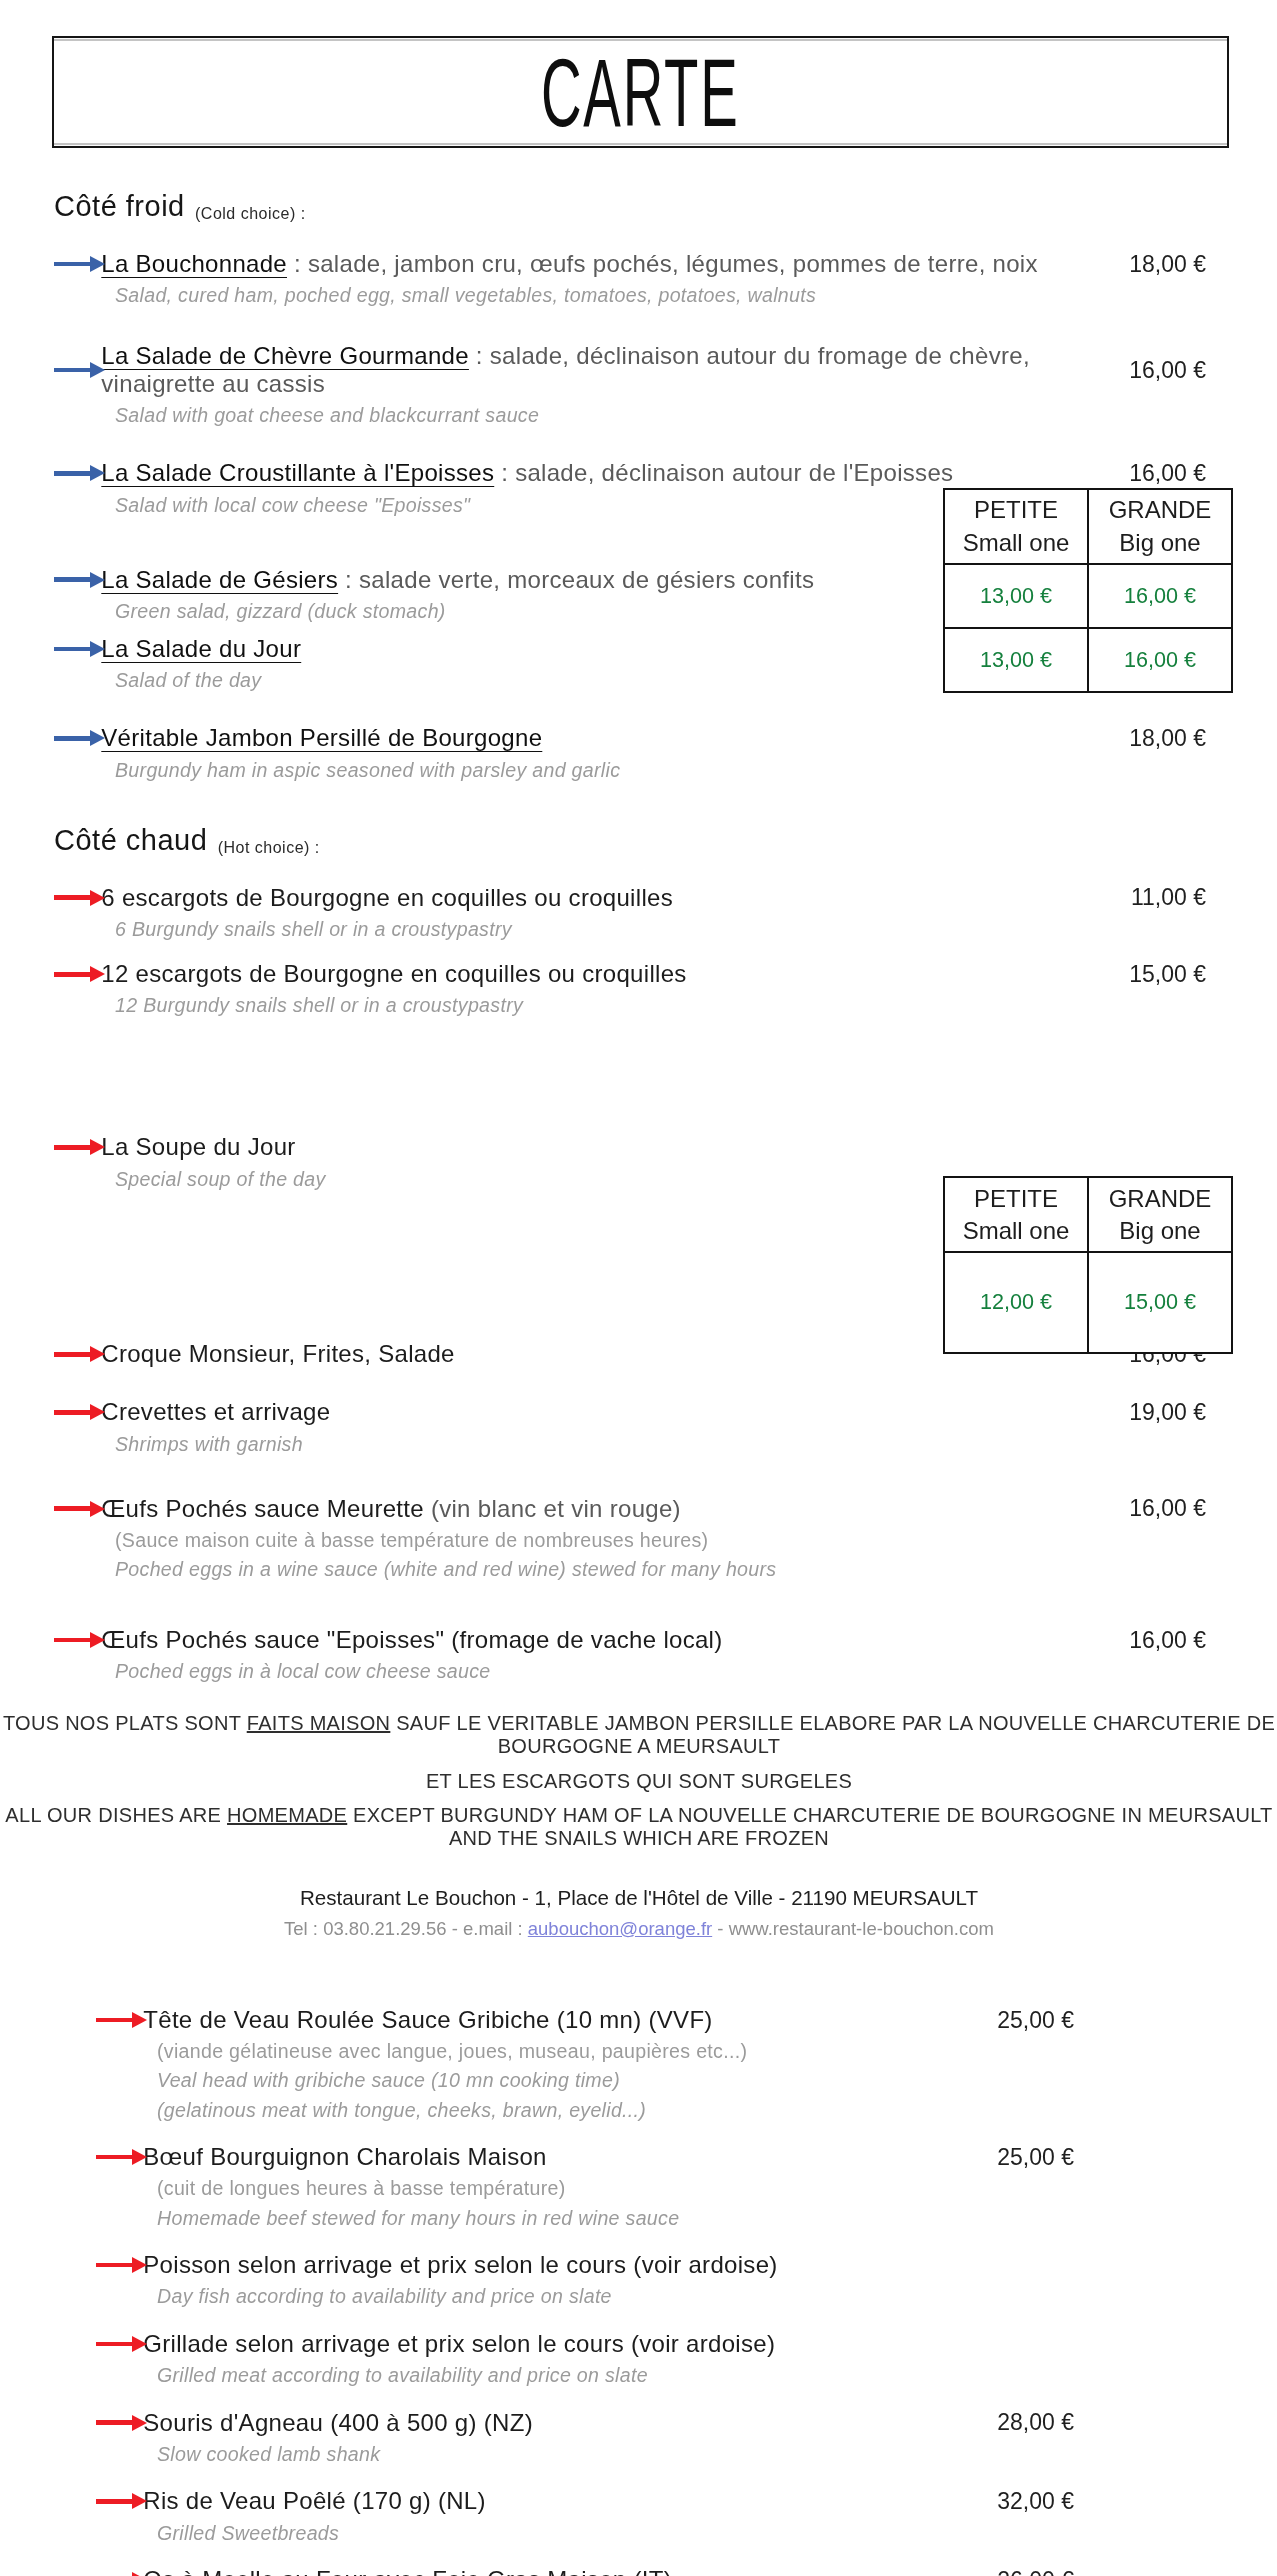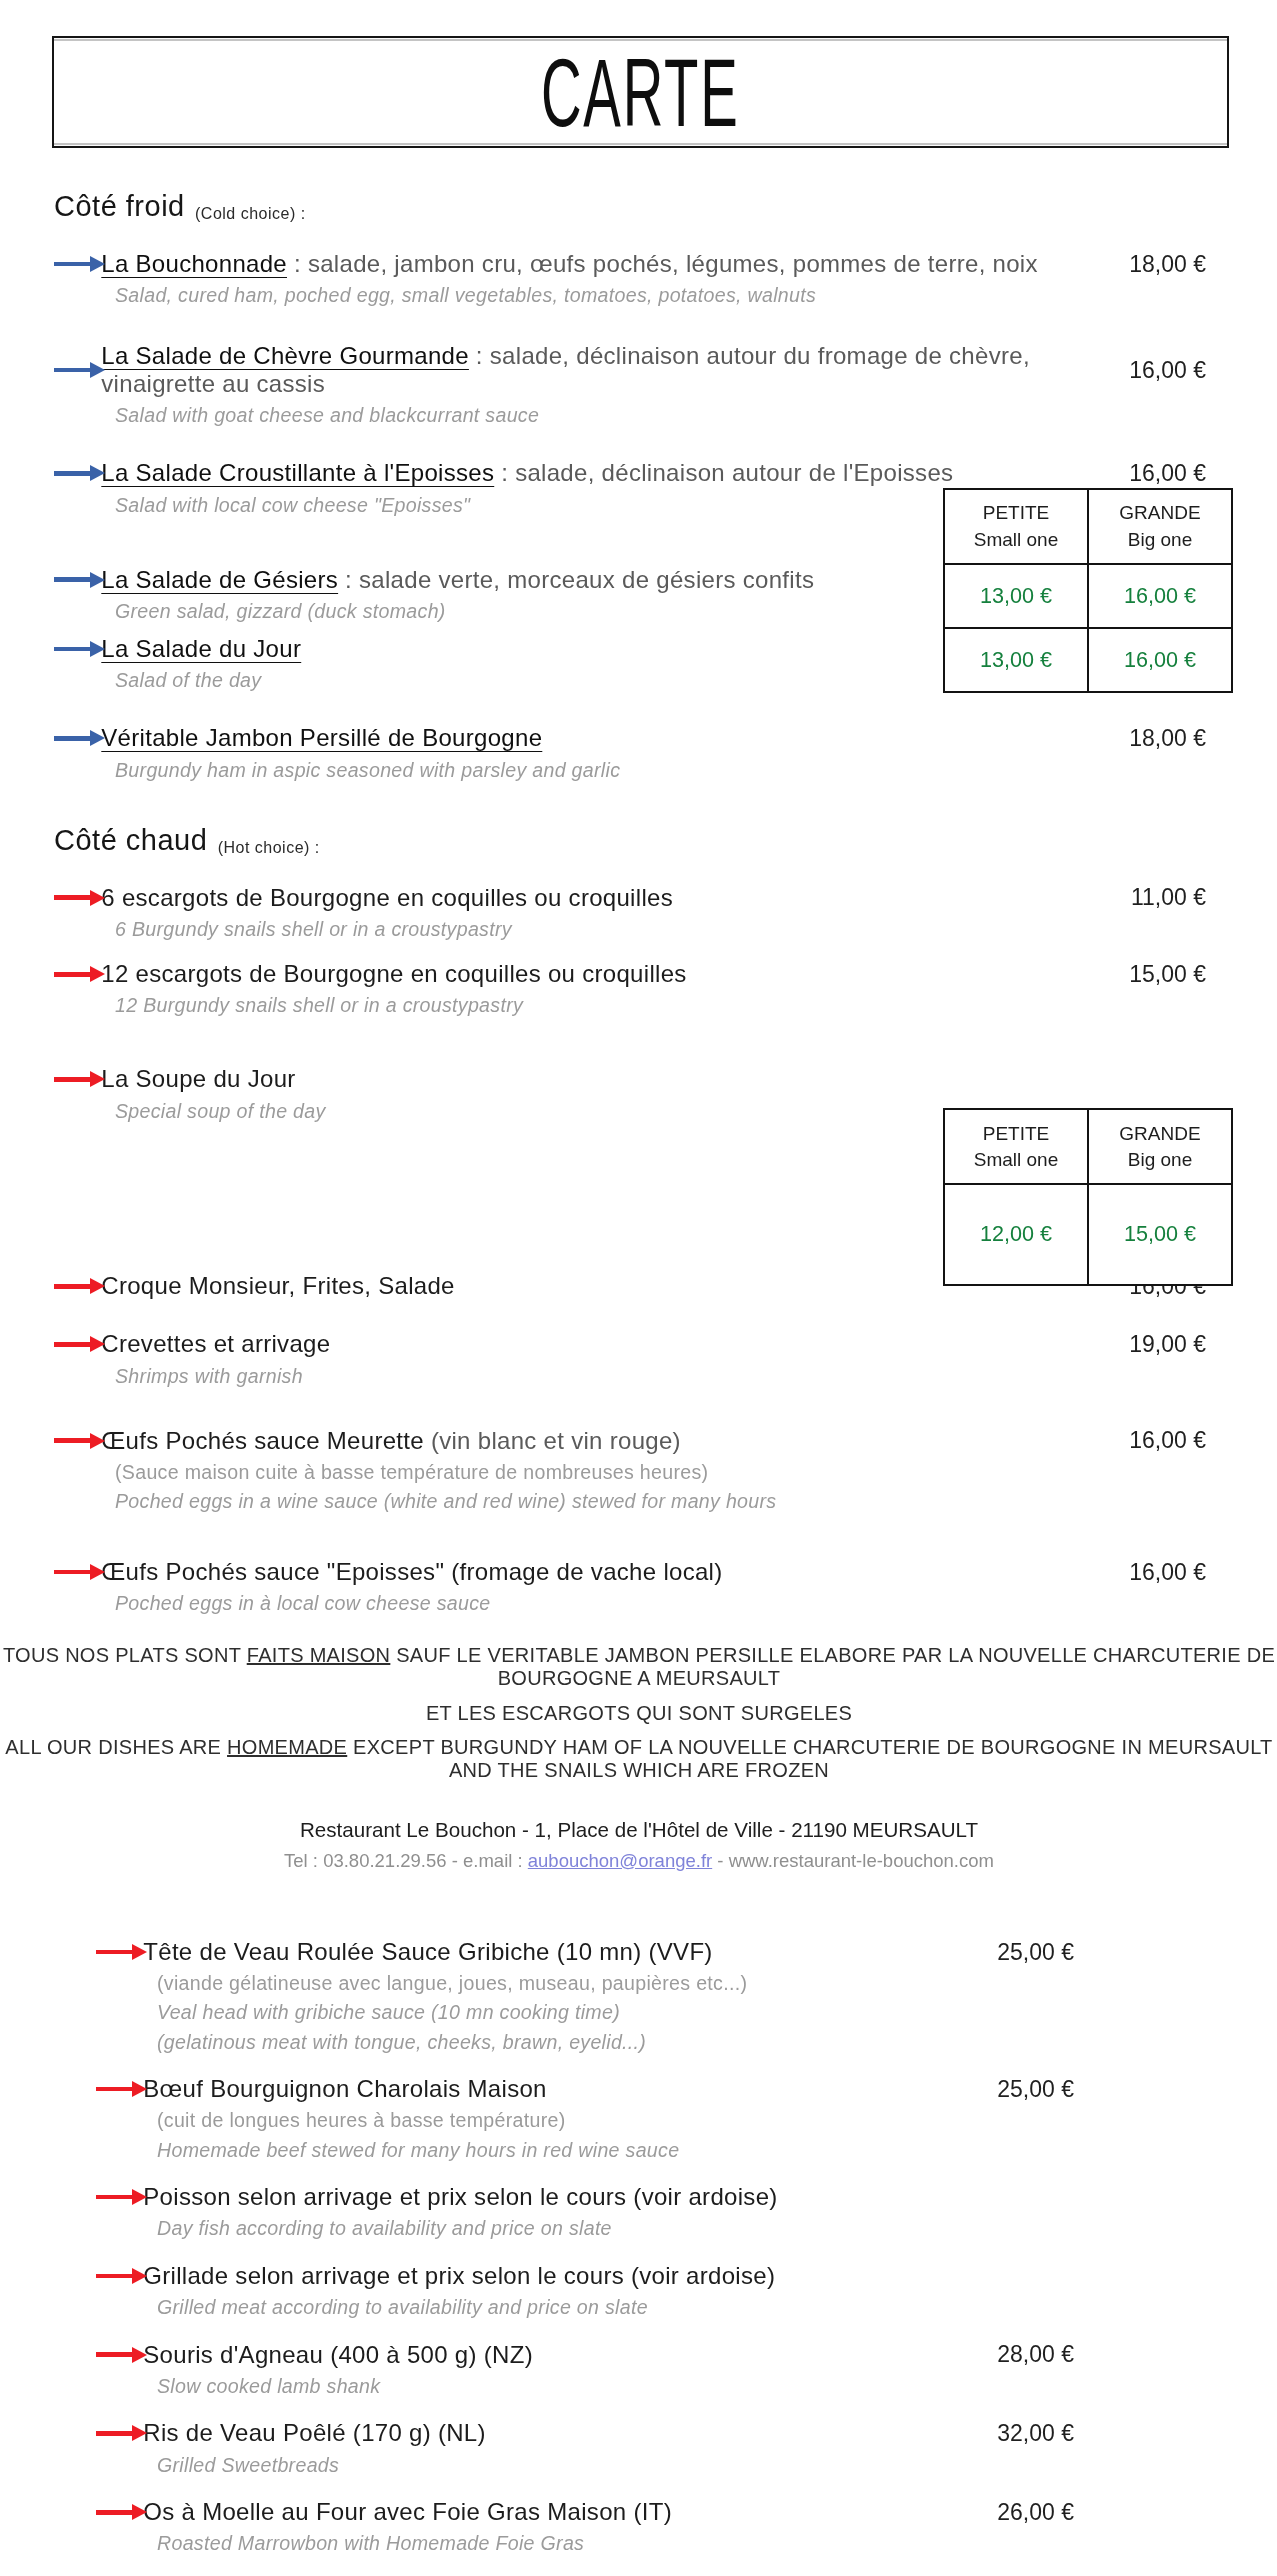--- a/index.html
+++ b/index.html
@@ -31,39 +31,39 @@
   .arrow{flex:none;width:36px;height:4.6px;margin-right:11.3px;background:#3a62a8;position:relative;}
   .arrow::after{content:"";position:absolute;left:36px;top:50%;transform:translateY(-50%);
                 width:0;height:0;border-left:15.5px solid #3a62a8;
                 border-top:8.8px solid transparent;border-bottom:8.8px solid transparent;}
   .arrow.red{background:#ed1c24;}
   .arrow.red::after{border-left-color:#ed1c24;}
   
   .cold-tail,.hot-tail,.cheese-wrap{position:relative;}
   .sizes{position:absolute;right:45px;border-collapse:collapse;text-align:center;background:#fff;}
   .sizes th,.sizes td{border:2.6px solid #131313;width:140px;}
-  .sizes th{height:66px;font-weight:normal;font-size:19px;color:#1d1d1d;padding:3.1px 0;}
+  .sizes th{height:66px;font-weight:normal;font-size:24px;color:#1d1d1d;padding:3.1px 0;}
   .sizes .thsub{display:block;margin-top:4.1px;}
   .sizes td{font-size:21.6px;color:#15803d;}
   .t1 td{height:60px;} .t2 td{height:97px;}
   .tbl1{top:29px;} .tbl2{top:43px;}
   .hot-tail{min-height:183px;}
   
   .notes{margin-top:29px;text-align:center;font-size:20px;color:#2e2e2e;letter-spacing:0.3px;}
   .notes div{margin-bottom:11.3px;}
   .nu{text-decoration:underline;}
   .cfoot{text-align:center;}
   .cfoot .addr{font-size:20.6px;color:#1e1e1e;}
   .cfoot .tel{font-size:18.5px;color:#8f8f8f;margin-top:8.2px;}
   .email{color:#7f83d9;text-decoration:underline;cursor:pointer;}
   
   .mb68{margin-bottom:35px;} .mb62{margin-bottom:32px;}
   .mt52{margin-top:27px;} .mt62{margin-top:32px;} .mt58{margin-top:30px;}
   .mt76{margin-top:39px;} .mt88{margin-top:45px;} .mt46{margin-top:24px;}
-  .gesiers{margin-top:49px;} .jour{margin-top:12.4px;} .soup{margin-top:48px;}
+  .gesiers{margin-top:49px;} .jour{margin-top:12.4px;} .soup{margin-top:116px;}
   .mains{margin-top:66px;}
   .mains .mi2{margin-bottom:21.6px;}
 </style>
 </head>
 <body>
 
 <div class="page">
 
   <div class="carte-box">
     <span class="carte-title">CARTE</span>

